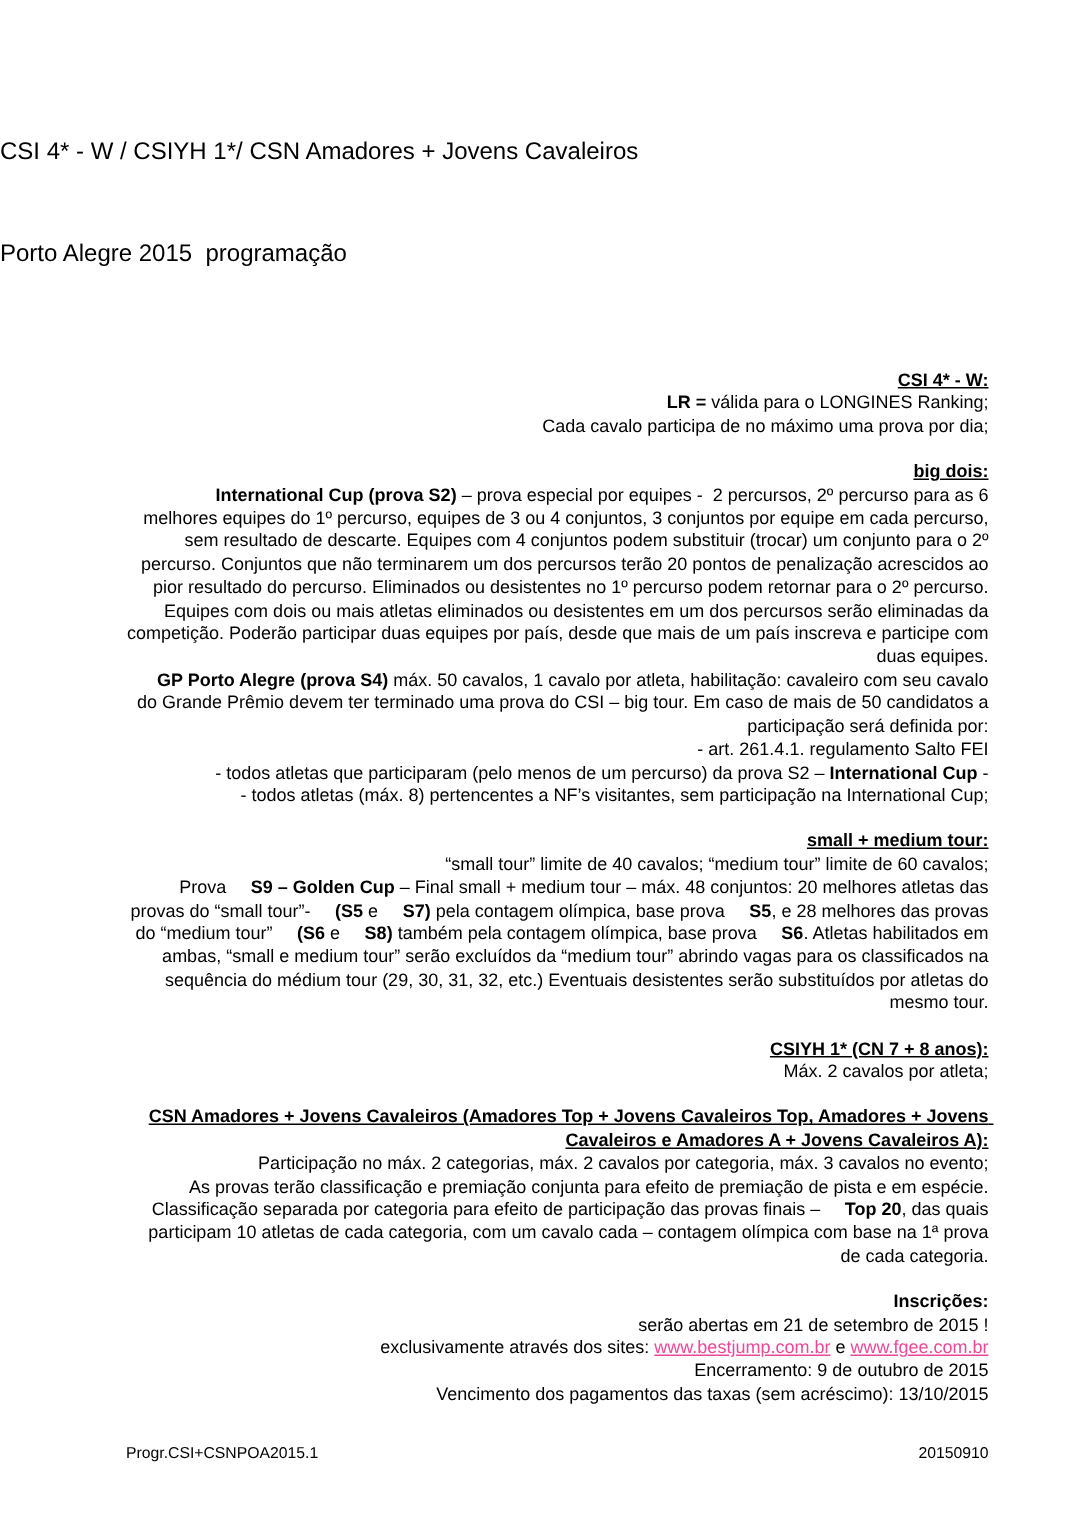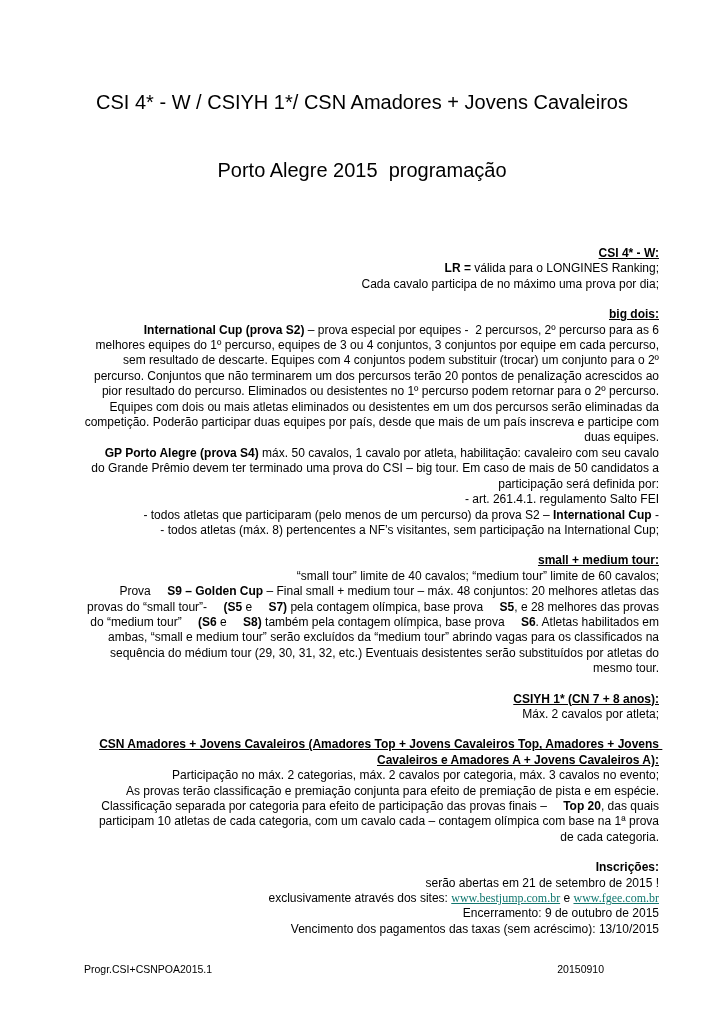--- a/index.html
+++ b/index.html
@@ -7,49 +7,47 @@
     width:724px; height:1024px;
     background:#ffffff;
     color:#000000;
     font-family:"Liberation Sans", sans-serif;
     position:relative;
     overflow:hidden;
   }
   .page { position:absolute; inset:0; }
   .title {
     margin-top:46px;
-    text-align:center;
-    font-size:20px;
+    font-size:16px;
     line-height:22.5px;
     white-space:pre-wrap;
   }
   .content {
     margin:20px 65px 0 84px;
     width:575px;
     font-size:12px;
     line-height:15.4px;
     text-align:right;
   }
   .sec { margin-top:15px; }
   .sec.first { margin-top:0; }
   .h { font-weight:bold; text-decoration:underline; white-space:pre-wrap; }
   .hb { font-weight:bold; white-space:pre-wrap; }
   .p { white-space:pre-wrap; }
   .p b { font-weight:bold;padding-left:13px; }
   .bullet { padding-left:28px; white-space:pre-wrap; }
   .bullet.hang { padding-left:20px; text-indent:8px; }
   a.link, a.link:visited {
-    color:#0f766e;
+    color:#ec4899;
     text-decoration:underline;
-    font-family:Liberation Serif, serif;
   }
   .footer {
     position:absolute;
     top:963px; left:84px;
-    width:520px;
+    width:575px;
     display:flex;
     justify-content:space-between;
     font-size:10.5px;
     line-height:13px;
   }
 </style>
 </head>
 <body>
 
 <div class="page">

